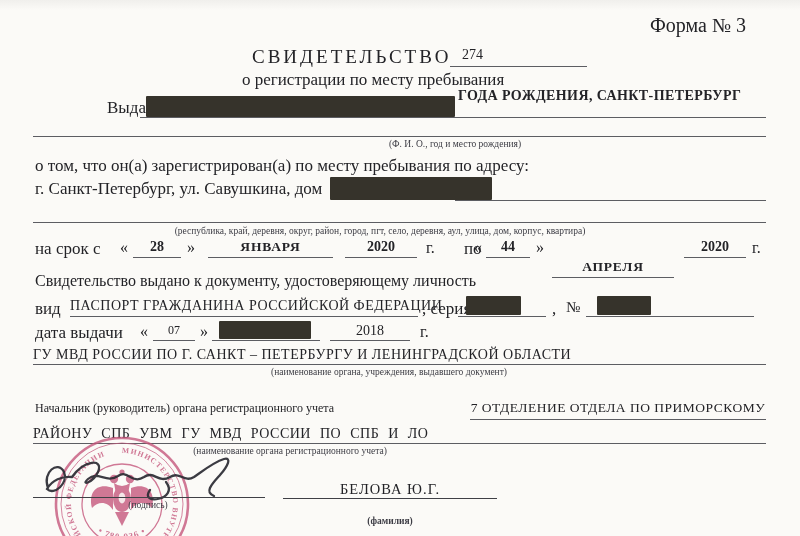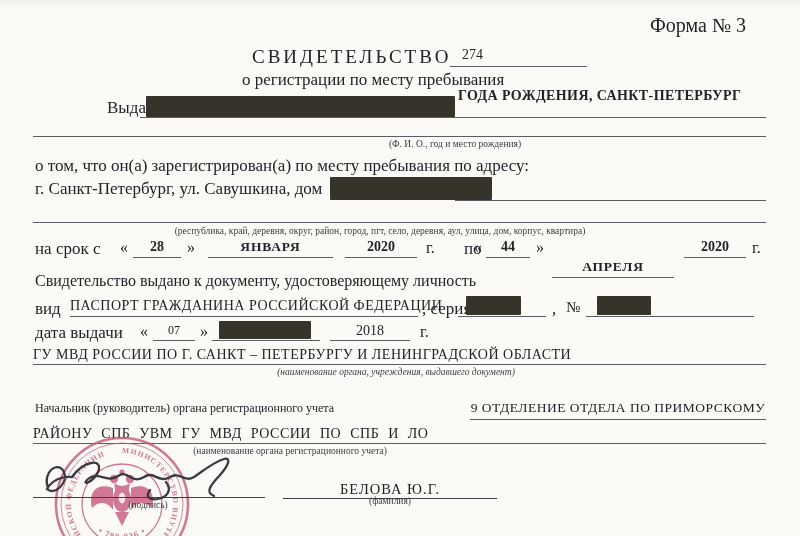--- a/index.html
+++ b/index.html
@@ -71,24 +71,24 @@
   <div class="t" style="left:140px;top:323px;font-size:16px;">«</div>
   <div class="uspan" style="left:153px;top:323px;width:42px;height:17px;font-size:12px;">07</div>
   <div class="t" style="left:200px;top:323px;font-size:16px;">»</div>
   <div class="line" style="left:212px;top:340px;width:108px;"></div>
   <div class="box" style="left:219px;top:321px;width:92px;height:18px;"></div>
   <div class="uspan" style="left:330px;top:323px;width:80px;height:17px;font-size:14px;">2018</div>
   <div class="t" style="left:420px;top:323px;font-size:16px;">г.</div>
 
   <div class="t caps" style="left:33px;top:347px;font-size:14px;">ГУ МВД РОССИИ ПО Г. САНКТ – ПЕТЕРБУРГУ И ЛЕНИНГРАДСКОЙ ОБЛАСТИ</div>
   <div class="line" style="left:33px;top:364px;width:733px;"></div>
-  <div class="t cap" style="left:226px;top:367px;width:340px;font-style:italic;">(наименование органа, учреждения, выдавшего документ)</div>
+  <div class="t cap" style="left:219px;top:367px;width:340px;">(наименование органа, учреждения, выдавшего документ)</div>
 
   <div class="t" style="left:35px;top:401px;font-size:12px;">Начальник (руководитель) органа регистрационного учета</div>
-  <div class="uspan caps" style="left:470px;top:400px;width:296px;height:19px;font-size:13.5px;">9 ОТДЕЛЕНИЕ ОТДЕЛА ПО ПРИМОРСКОМУ</div>
+  <div class="uspan caps" style="left:470px;top:400px;width:296px;height:19px;font-size:13.5px;">7 ОТДЕЛЕНИЕ ОТДЕЛА ПО ПРИМОРСКОМУ</div>
   <div class="t caps" style="left:33px;top:426px;font-size:14px;word-spacing:5px;">РАЙОНУ СПБ УВМ ГУ МВД РОССИИ ПО СПБ И ЛО</div>
   <div class="line" style="left:33px;top:443px;width:733px;"></div>
   <div class="t cap" style="left:120px;top:446px;width:340px;">(наименование органа регистрационного учета)</div>
 
   <svg style="position:absolute;left:52px;top:434px;opacity:0.78;" width="140" height="140" viewBox="0 0 140 140">
     <defs>
       <path id="ringPath" d="M70 19 A51 51 0 1 1 69.99 19"></path>
       <path id="numPath" d="M38 92 A44 44 0 0 0 102 92"></path>
     </defs>
     <circle cx="70" cy="70" r="66" fill="none" stroke="#c4547a" stroke-width="2.6"></circle>
@@ -117,15 +117,15 @@
     <g fill="none" stroke="#2b2b33" stroke-width="2.3" stroke-linecap="round">
       <path d="M10 38 C4 22 20 10 26 22 C31 33 16 46 9 39 C14 30 24 26 34 27 C46 10 66 8 60 22 C55 33 42 36 50 29 C60 20 68 34 80 26 C90 19 94 35 106 27 C116 20 120 34 132 27 C142 21 146 33 156 27 C166 20 176 12 186 9 C194 7 190 16 182 25 C174 34 166 42 176 46"></path>
       <path d="M128 32 C142 50 100 56 112 40"></path>
     </g>
   </svg>
   <div class="line" style="left:33px;top:497px;width:232px;border-bottom-color:#3f4046;"></div>
   <div class="t cap" style="left:108px;top:500px;width:80px;">(подпись)</div>
 
   <div class="t" style="left:283px;top:481px;width:214px;text-align:center;font-size:14.5px;letter-spacing:1px;">БЕЛОВА Ю.Г.</div>
   <div class="line" style="left:283px;top:498px;width:214px;border-bottom-color:#3f4046;"></div>
-  <div class="t cap" style="left:283px;top:496px;width:214px;">(фамилия)</div>
+  <div class="t cap" style="left:283px;top:516px;width:214px;font-weight:bold;">(фамилия)</div>
 
 </div>
 
 </body></html>

